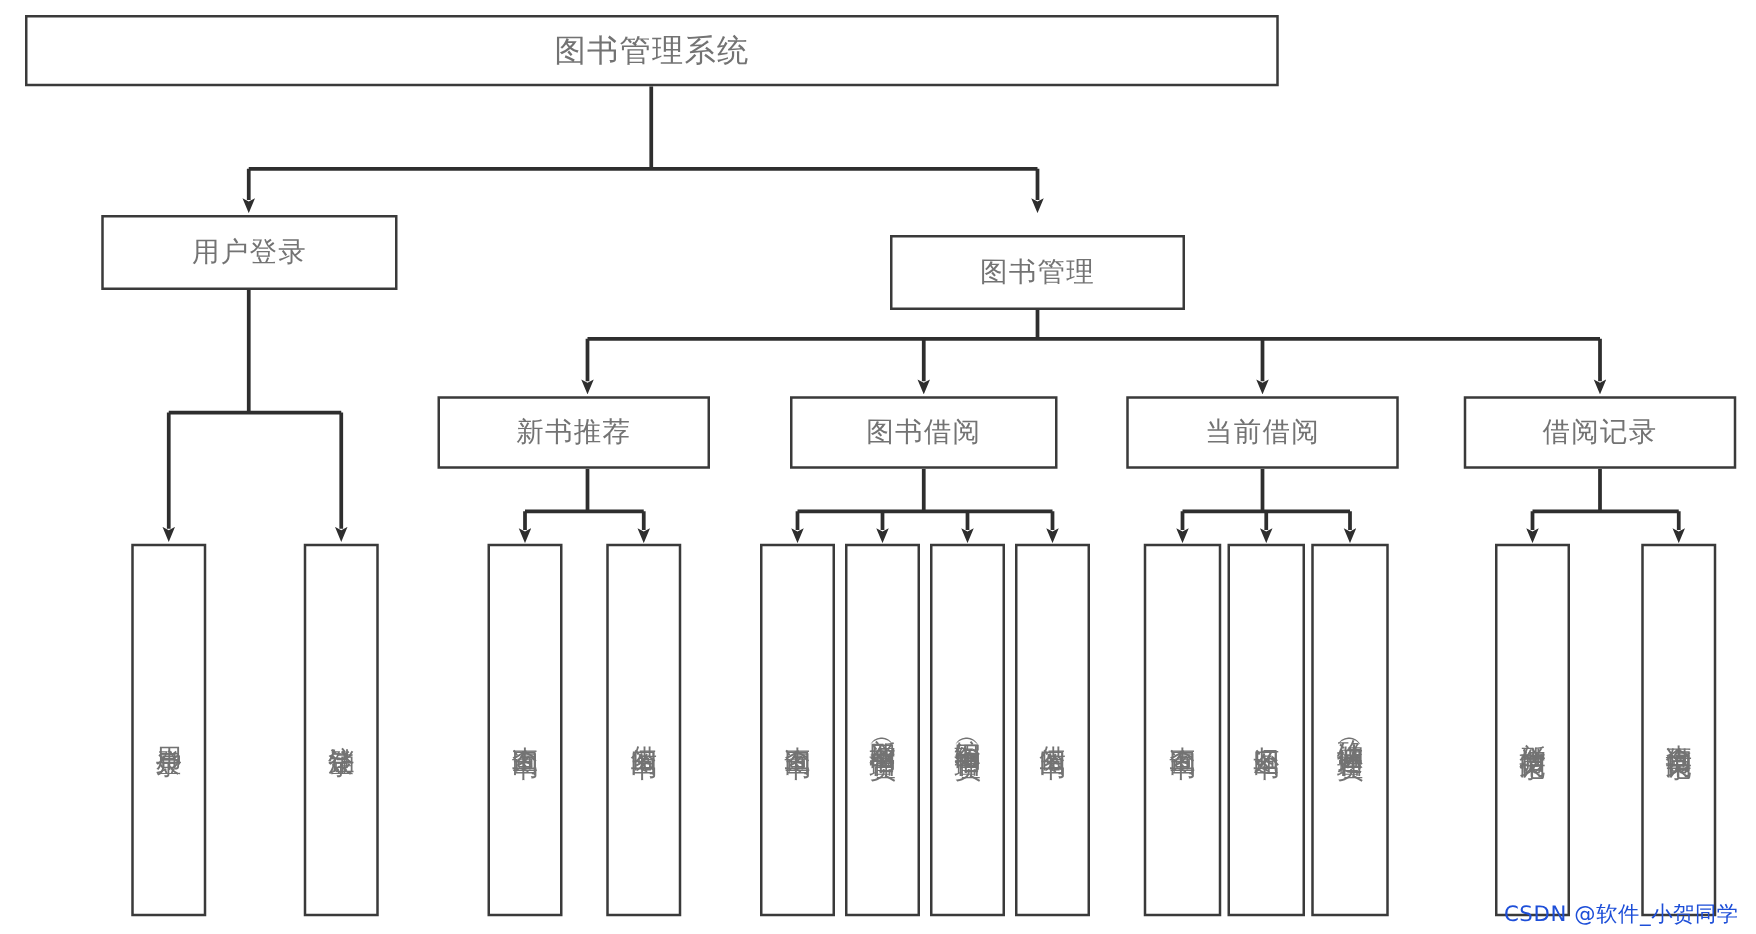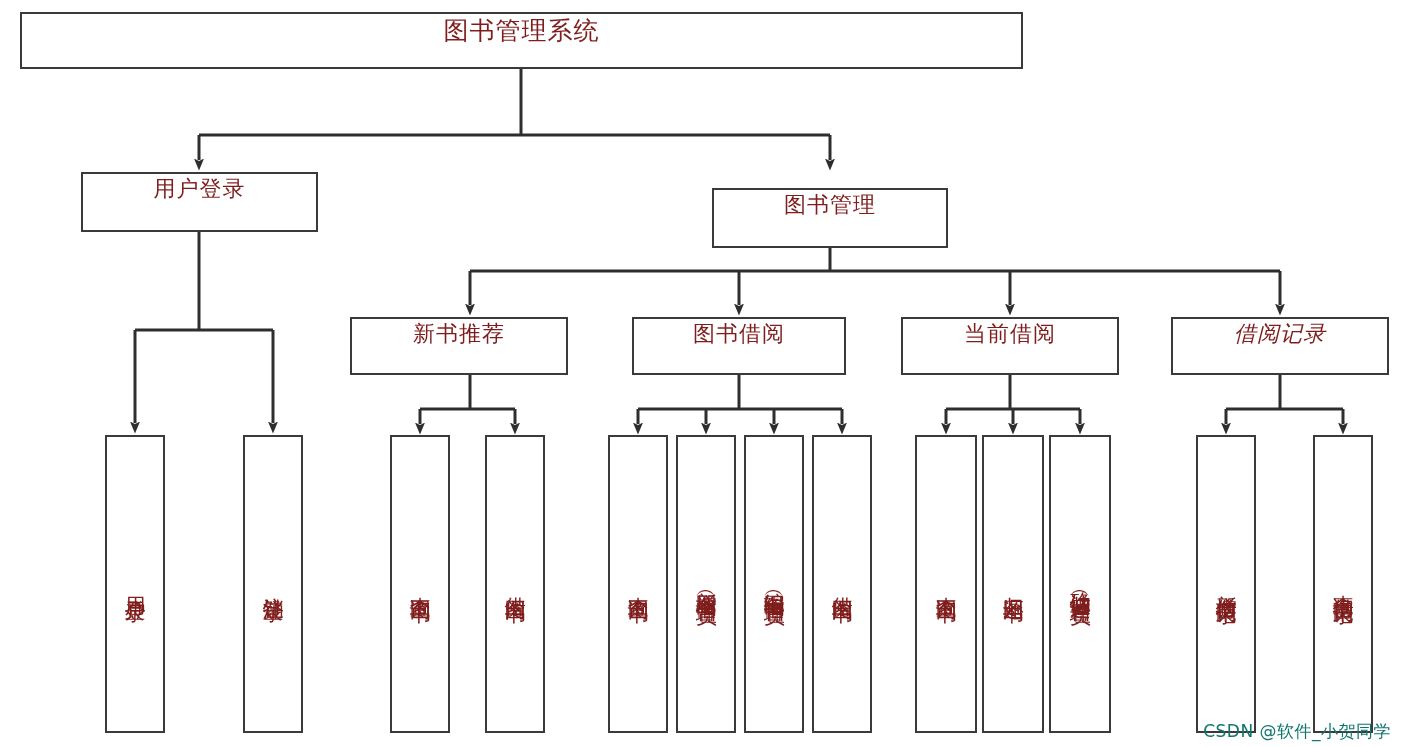--- a/index.html
+++ b/index.html
@@ -24,22 +24,23 @@
     width: 1405px;
     height: 747px;
     pointer-events: none;
   }
   .node {
     position: absolute;
     box-sizing: border-box;
     background: #ffffff;
     border: 2.5px solid #3a3a3a;
     display: flex;
+    align-items: center;
     justify-content: center;
-    color: #7f1d1d;
+    color: #737373;
   }
   .node.level-0 {
     font-size: 25px;
     letter-spacing: 1px;
   }
   .node.level-1 {
     font-size: 22px;
     letter-spacing: 1px;
   }
   .node.level-2 {
@@ -58,21 +59,21 @@
     text-align: center;
   }
   .htext {
     white-space: nowrap;
   }
   #watermark {
     position: absolute;
     right: 14px;
     bottom: 4px;
     font-size: 17px;
-    color: #0f766e;
+    color: #1d4ed8;
     letter-spacing: 0.5px;
     white-space: nowrap;
   }
 </style>
 </head>
 <body>
 
 <div id="canvas">
 
   <svg class="wires" viewBox="0 0 1405 747">
@@ -138,21 +139,21 @@
 
   <div class="node level-2" style="left:350px; top:317px; width:218px; height:58px;">
     <span class="htext">新书推荐</span>
   </div>
   <div class="node level-2" style="left:901px; top:317px; width:218px; height:58px;">
     <span class="htext">当前借阅</span>
   </div>
   <div class="node level-2" style="left:632px; top:317px; width:214px; height:58px;">
     <span class="htext">图书借阅</span>
   </div>
-  <div class="node level-2" style="left:1171px; top:317px; width:218px; height:58px;font-style:italic;">
+  <div class="node level-2" style="left:1171px; top:317px; width:218px; height:58px;">
     <span class="htext">借阅记录</span>
   </div>
 
   <div class="node leaf" style="left:105px; top:435px; width:60px; height:298px;">
     <span class="vtext">用户登录</span>
   </div>
   <div class="node leaf" style="left:243px; top:435px; width:60px; height:298px;">
     <span class="vtext">注销登录</span>
   </div>
 

